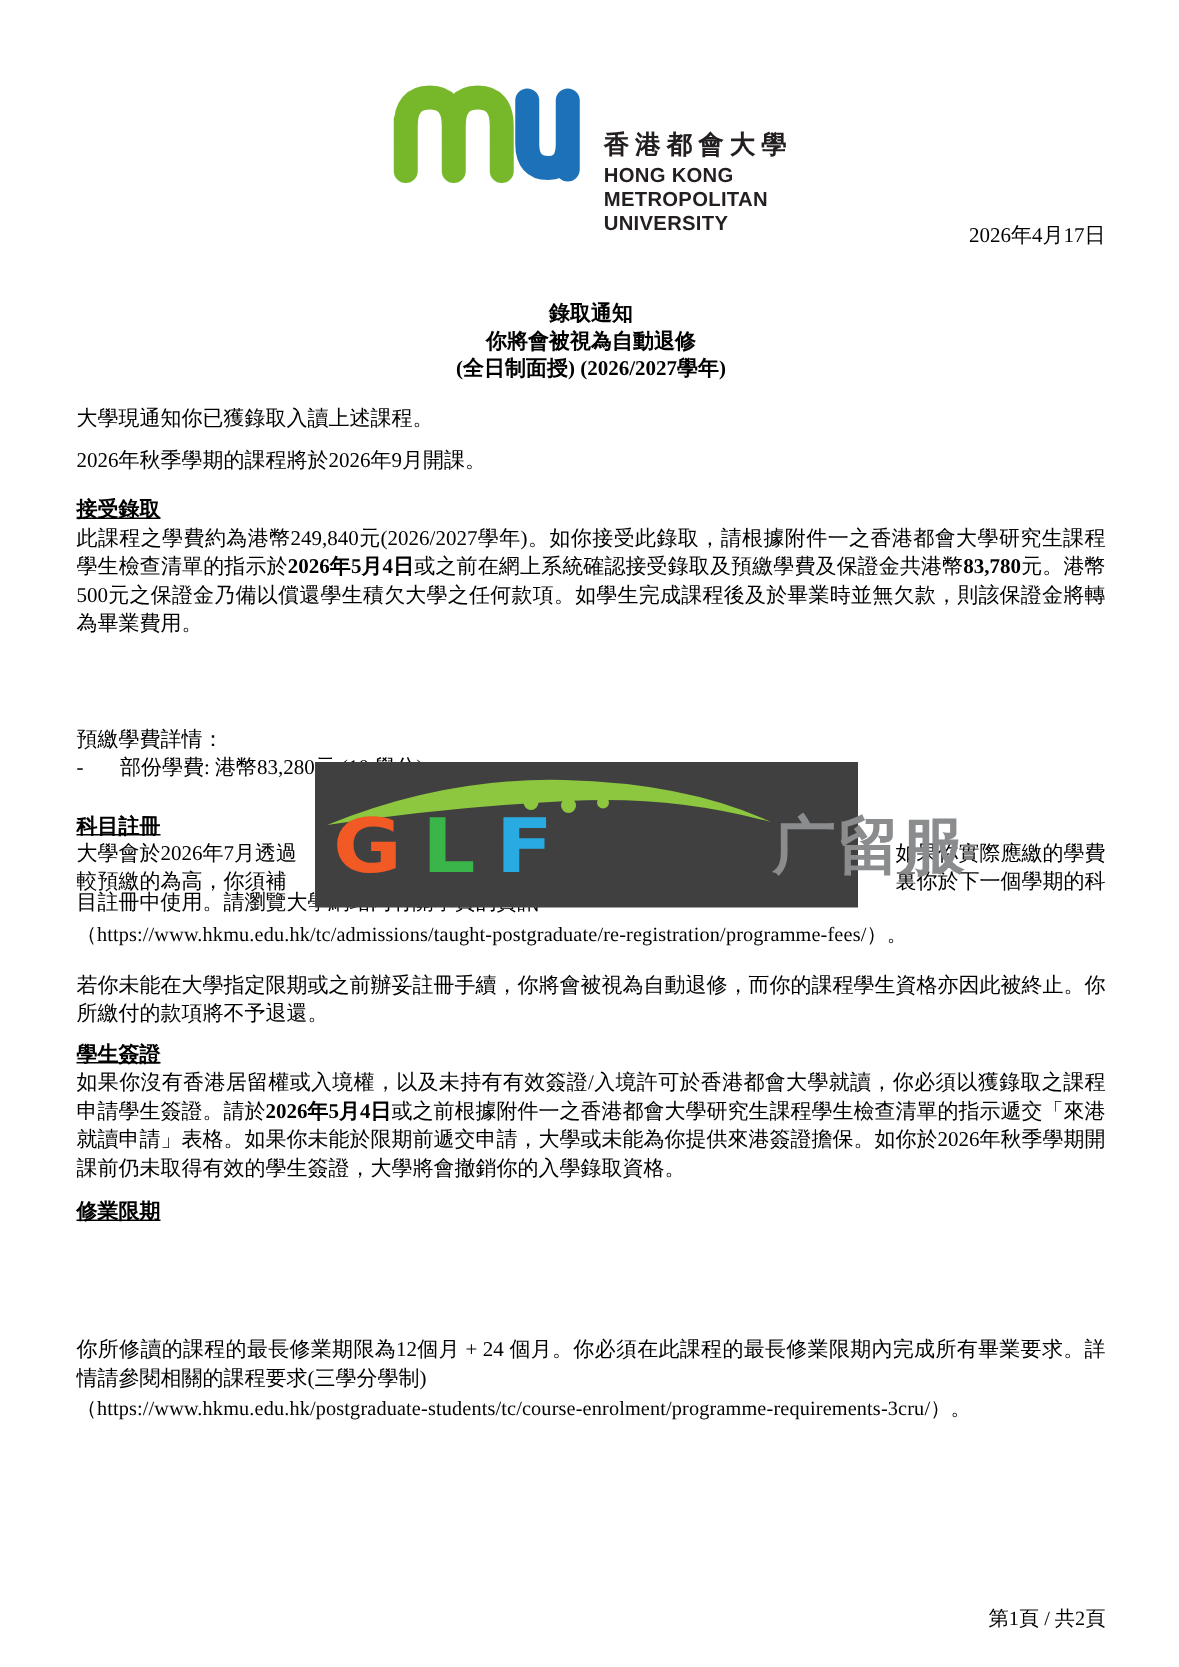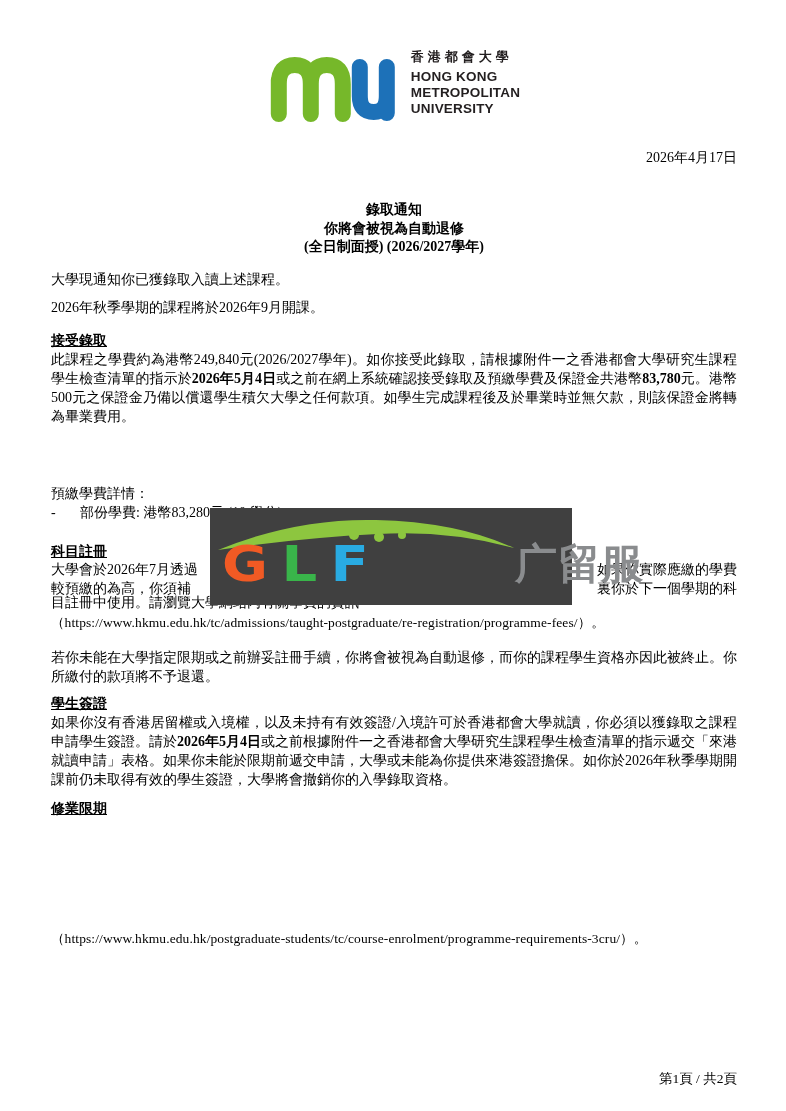--- a/index.html
+++ b/index.html
@@ -7,21 +7,21 @@
     position:relative;width:786px;height:1111px;background:#fff;overflow:hidden;
     font-family:"Liberation Serif","DejaVu Serif",serif;color:#000;
     font-size:14px;line-height:19px;
   }
   .abs{position:absolute;left:51px;width:686px;}
   .jus{text-align:justify;}
   
   .logo-wrap{position:absolute;top:44px;left:50%;transform:translateX(-50%);
     display:flex;gap:15px;align-items:flex-start;}
   .logo-text{padding-top:3px;font-family:"Liberation Sans",sans-serif;color:#231f20;}
-  .uni-zh{font-size:13px;letter-spacing:4px;font-weight:600;margin-bottom:3px;white-space:nowrap;}
+  .uni-zh{font-size:17px;letter-spacing:4px;font-weight:600;margin-bottom:3px;white-space:nowrap;margin-top:40px;}
   .uni-en{font-size:13.5px;font-weight:bold;line-height:16px;letter-spacing:.2px;}
   
   .date-line{top:148px;text-align:right;}
   .salutation{top:173px;}
   .titles{top:201px;text-align:center;font-weight:bold;line-height:18.5px;}
   .h{font-weight:bold;text-decoration:underline;}
   
   .wm-zone{top:480px;height:170px;}
   .fee-label{position:absolute;left:0;top:4px;}
   .bullet{position:absolute;left:0;top:23px;display:flex;}
@@ -103,17 +103,18 @@
       </div>
     </div>
   </div>
 
   <div class="abs jus" style="top:648px">若你未能在大學指定限期或之前辦妥註冊手續，你將會被視為自動退修，而你的課程學生資格亦因此被終止。你所繳付的款項將不予退還。</div>
 
   <div class="abs h" style="top:694px">學生簽證</div>
   <div class="abs jus" style="top:713px"><span>如果你沒有香港居留權或入境權，以及未持有有效簽證/入境許可於香港都會大學就讀，你必須以獲錄取之課程申請學生簽證。請於</span><b>2026年5月4日</b><span>或之前根據附件一之香港都會大學研究生課程學生檢查清單的指示遞交「來港就讀申請」表格。如果你未能於限期前遞交申請，大學或未能為你提供來港簽證擔保。如你於2026年秋季學期開課前仍未取得有效的學生簽證，大學將會撤銷你的入學錄取資格。</span></div>
 
   <div class="abs h" style="top:799px">修業限期</div>
+  <div class="abs jus" style="top:891px">你所修讀的課程的最長修業期限為12個月 + 24 個月。你必須在此課程的最長修業限期內完成所有畢業要求。詳情請參閱相關的課程要求(三學分學制)</div>
   <div class="abs urltext" style="top:929px">（https://www.hkmu.edu.hk/postgraduate-students/tc/course-enrolment/programme-requirements-3cru/）。</div>
 
   <div class="abs footer">第1頁 / 共2頁</div>
 
 </div>
 
 </body></html>

